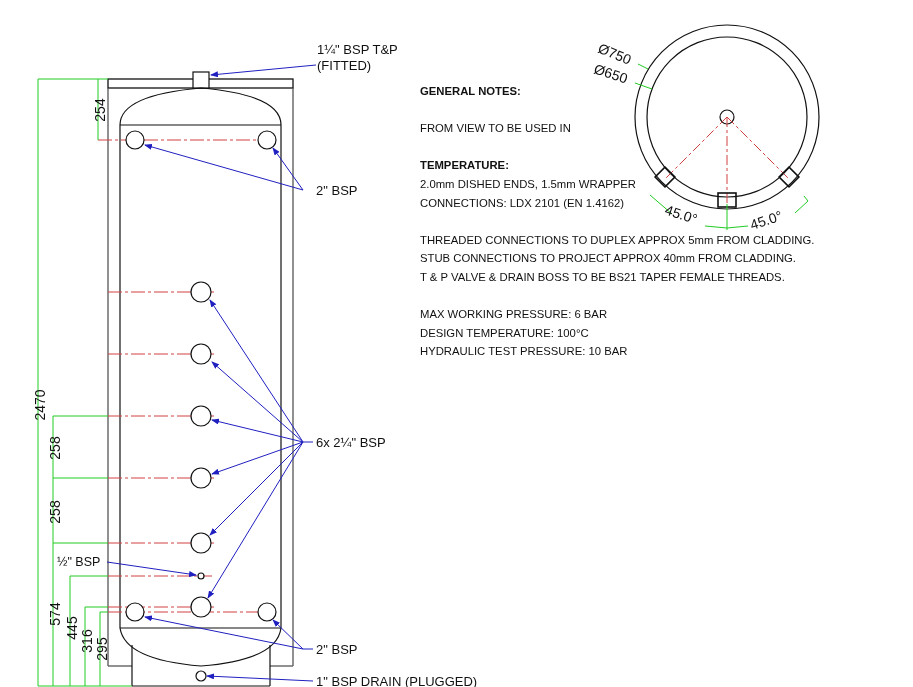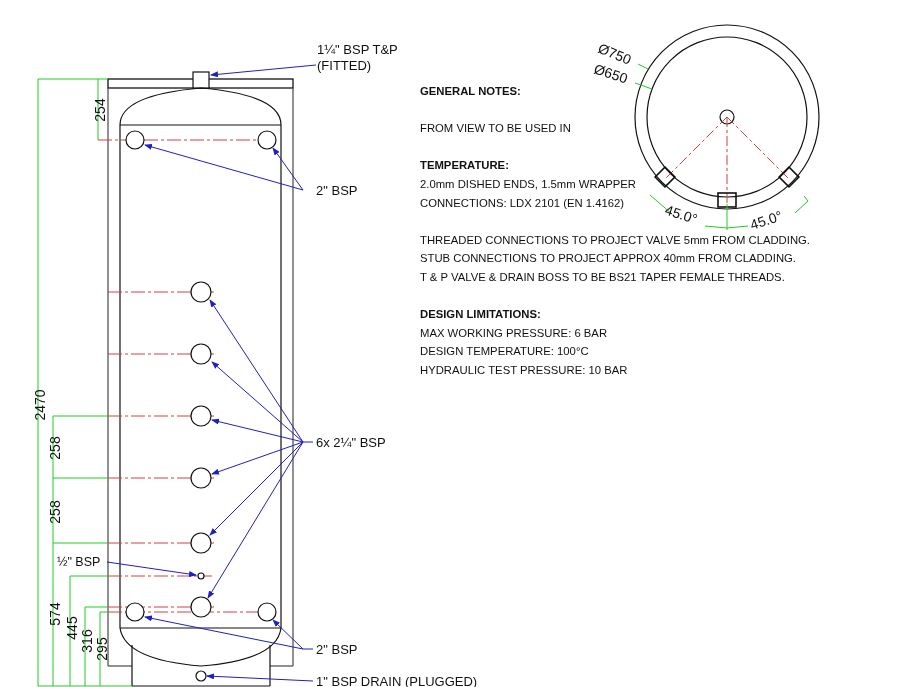--- a/index.html
+++ b/index.html
@@ -160,21 +160,20 @@
 
 <div class="notes">
   <div class="hdr">GENERAL NOTES:</div>
   <div class="gap"></div>
   <div>FROM VIEW TO BE USED IN</div>
   <div class="gap"></div>
   <div class="hdr">TEMPERATURE:</div>
   <div>2.0mm DISHED ENDS, 1.5mm WRAPPER</div>
   <div>CONNECTIONS: LDX 2101 (EN 1.4162)</div>
   <div class="gap"></div>
-  <div>THREADED CONNECTIONS TO PROJECT VALVE 5mm FROM CLADDING.</div>
+  <div>THREADED CONNECTIONS TO DUPLEX APPROX 5mm FROM CLADDING.</div>
   <div>STUB CONNECTIONS TO PROJECT APPROX 40mm FROM CLADDING.</div>
   <div>T &amp; P VALVE &amp; DRAIN BOSS TO BE BS21 TAPER FEMALE THREADS.</div>
   <div class="gap"></div>
-  <div class="hdr">DESIGN LIMITATIONS:</div>
   <div>MAX WORKING PRESSURE: 6 BAR</div>
   <div>DESIGN TEMPERATURE: 100°C</div>
   <div>HYDRAULIC TEST PRESSURE: 10 BAR</div>
 </div>
 
 </body></html>

